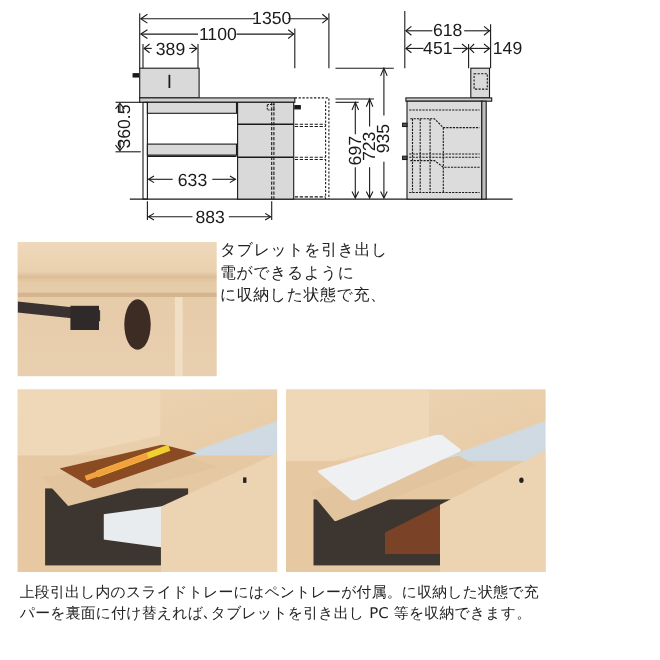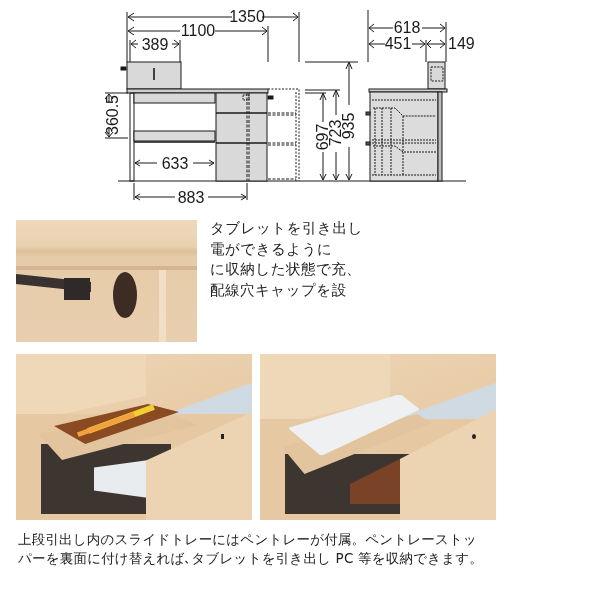--- a/index.html
+++ b/index.html
@@ -8,21 +8,21 @@
   .abs { position:absolute; }
   #drawing { left:0; top:0; width:600px; height:210px; }
   .dim { font-family:"Liberation Sans","DejaVu Sans",sans-serif; font-size:16px; fill:#1a1a1a; }
   .photo { position:absolute; overflow:hidden; }
   #photo-top { left:16px; top:220px; width:181px; height:122px;
      background:linear-gradient(180deg,#efd9bb 0%,#e9d0ae 22%,#dcbd98 26%,#e6cba8 30%,#e8cfaf 100%); }
   #photo-left { left:16px; top:354px; width:236px; height:166px;
      background:linear-gradient(160deg,#edd5b5 0%,#e9cda9 45%,#d0dae2 46%,#ccd6de 100%); }
   #photo-right { left:260px; top:354px; width:236px; height:166px;
      background:linear-gradient(160deg,#edd5b5 0%,#e9cda9 45%,#d0dae2 46%,#ccd6de 100%); }
-  .side-text { left:210px; top:218px; width:185px; font-size:14.5px; line-height:20.5px;
+  .side-text { left:200px; top:218px; width:185px; font-size:14.5px; line-height:20.5px;
      letter-spacing:0.5px; color:#222; }
   .caption { left:18px; top:530px; width:580px; font-size:13.5px; line-height:19px; color:#222; letter-spacing:0.2px; }
   .caption p { margin:0; white-space:nowrap; }
   .note { margin-top:3px !important; }
 </style>
 </head>
 <body>
 
 <svg id="drawing" class="abs" viewBox="0 0 600 210" xmlns="http://www.w3.org/2000/svg">
   <defs>
@@ -159,21 +159,20 @@
   <div class="abs" style="left:48px;top:58px;width:26px;height:22px;background:#2f2a29;"></div>
   <div class="abs" style="left:97px;top:52px;width:24px;height:46px;border-radius:50%;background:#3c2c24;"></div>
   <div class="abs" style="left:143px;top:48px;width:7px;height:74px;background:#f1dfc5;"></div>
   <div class="abs" style="left:0;top:46px;width:181px;height:4px;background:#d4b590;"></div>
 </div>
 
 <div class="abs side-text">
   <div>タブレットを引き出し</div>
   <div>電ができるように</div>
   <div>に収納した状態で充、</div>
-  <div>配線穴キャップを設</div>
 </div>
 
 <div id="photo-left" class="photo">
   <div class="abs" style="left:0;top:0;width:130px;height:70px;background:#efd8b8;clip-path:polygon(0 0,100% 0,100% 60%,0 100%);"></div>
   <div class="abs" style="left:0;top:60px;width:236px;height:106px;background:#e6c9a3;"></div>
   <div class="abs" style="left:25px;top:90px;width:130px;height:70px;background:#3d3530;"></div>
   <div class="abs" style="left:22px;top:62px;width:160px;height:44px;background:#e2c49e;clip-path:polygon(0 40%,85% 0,100% 20%,15% 100%);"></div>
   <div class="abs" style="left:38px;top:50px;width:125px;height:40px;background:#8a4a22;clip-path:polygon(0 55%,75% 0,100% 20%,25% 100%);"></div>
   <div class="abs" style="left:70px;top:62px;width:70px;height:6px;background:#f0d030;transform:rotate(-20deg);"></div>
   <div class="abs" style="left:60px;top:68px;width:60px;height:5px;background:#f2a040;transform:rotate(-20deg);"></div>
@@ -187,15 +186,15 @@
   <div class="abs" style="left:0;top:65px;width:236px;height:101px;background:#e6c9a3;"></div>
   <div class="abs" style="left:25px;top:100px;width:130px;height:60px;background:#3d3530;"></div>
   <div class="abs" style="left:22px;top:60px;width:150px;height:60px;background:#e2c49e;clip-path:polygon(0 55%,90% 0,100% 15%,15% 100%);"></div>
   <div class="abs" style="left:28px;top:40px;width:130px;height:60px;background:#eef0f2;clip-path:polygon(0 55%,85% 0,100% 25%,25% 100%);border:1px solid #bbb;"></div>
   <div class="abs" style="left:90px;top:100px;width:60px;height:50px;background:#7a4226;clip-path:polygon(0 60%,100% 0,100% 100%,0 100%);"></div>
   <div class="abs" style="left:140px;top:55px;width:96px;height:111px;background:#ecd3b1;clip-path:polygon(0 45%,100% 0,100% 100%,0 100%);"></div>
   <div class="abs" style="left:212px;top:80px;width:4px;height:5px;border-radius:50%;background:#222;"></div>
 </div>
 
 <div class="abs caption">
-  <p>上段引出し内のスライドトレーにはペントレーが付属。ペントレーストッ</p>
+  <p>上段引出し内のスライドトレーにはペントレーが付属。に収納した状態で充</p>
   <p>パーを裏面に付け替えれば､タブレットを引き出し PC 等を収納できます。</p>
 </div>
 
 </body></html>

